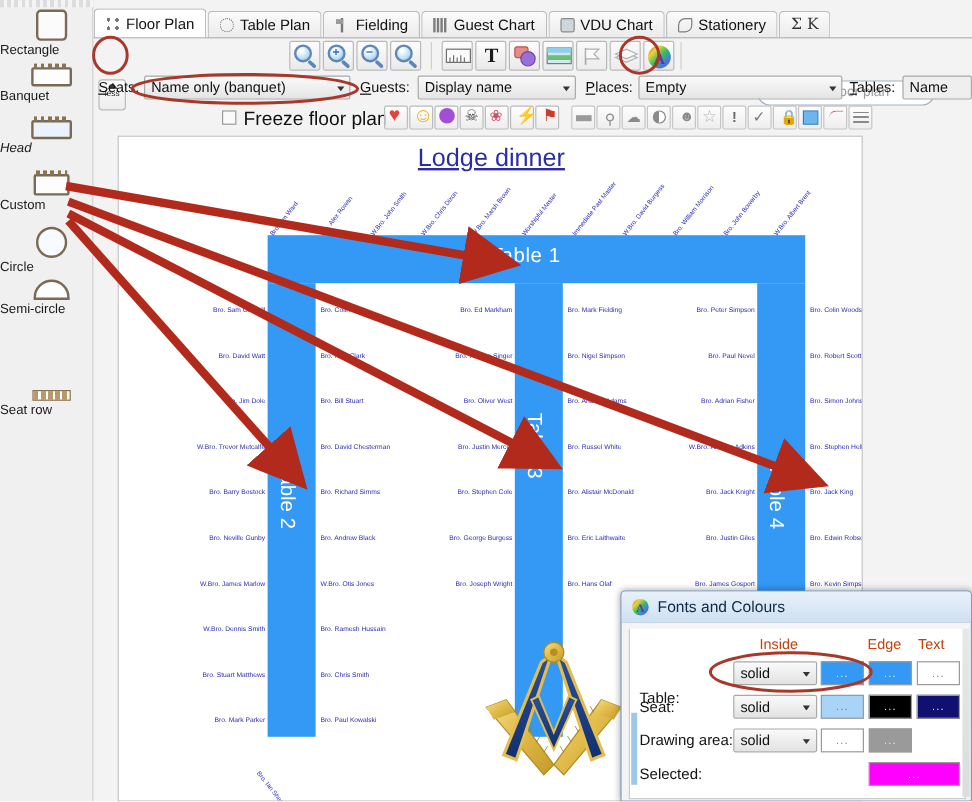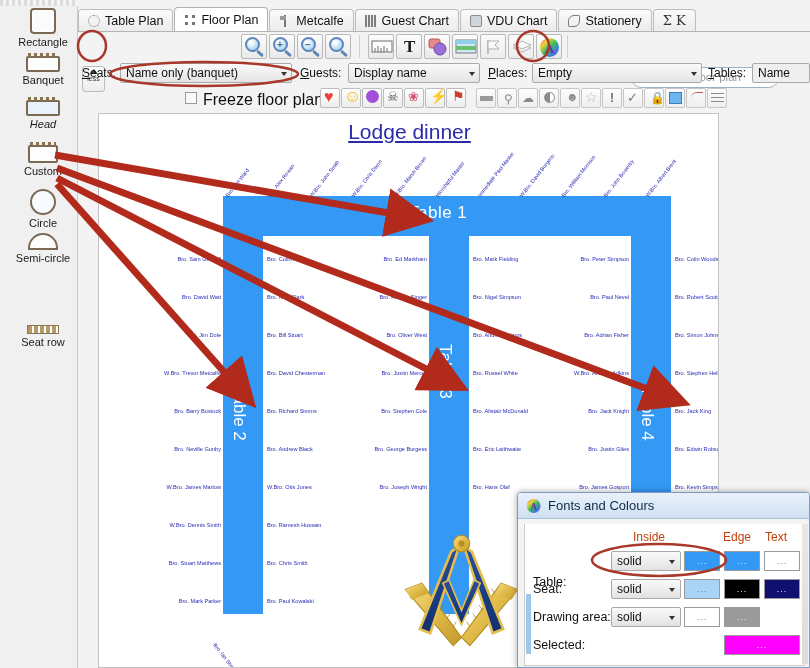--- a/index.html
+++ b/index.html
@@ -14,21 +14,21 @@
 
   
   #palette {
     position: absolute; left: 0; top: 0; width: 78px; height: 668px;
     background: #f0f0f0; border-right: 1px solid #c8c8c8;
   }
   #palette-top-strip {
     position:absolute; left:0; top:0; width:78px; height:6px;
     background: repeating-linear-gradient(90deg,#dcdcdc 0 3px,#f4f4f4 3px 6px);
   }
-  .pal-item { position: absolute; left: 0; width: 86px; text-align: center; }
+  .pal-item { position: absolute; left: 0; width: 86px; text-align: left; }
   .pal-icon { display:block; margin: 0 auto 2px auto; position: relative; }
   .pal-label { font-size: 11px; color: #1a1a1a; line-height: 12px; display:block; }
 
   
   .ic-rect-seats { width: 26px; height: 26px; border:2px solid #7a6a55; border-radius:4px;
      background:#fbfbfb; box-shadow: inset 0 0 0 1px #fff; }
   .ic-banquet { width: 34px; height: 16px; border:2px solid #7a6a55; background:#fdfdfd; border-radius:2px; }
   .ic-head { width: 34px; height: 16px; border:2px solid #7a6a55; background:#eaf2fb; border-radius:2px; }
   .ic-custom { width: 30px; height: 18px; border:2px solid #7a6a55; background:#fdfdfd; border-radius:2px; }
   .ic-circle { width: 26px; height: 26px; border:2px solid #7a6a55; border-radius:50%; background:#f7fbff; }
@@ -240,31 +240,31 @@
 
   <div class="pal-item" style="top:325px;">
     <span class="pal-icon ic-seatrow"></span>
     <span class="pal-label">Seat row</span>
   </div>
 </div>
 
 <div id="main">
 
   <div id="tabstrip">
+    <div class="tab active">
+      <span class="tab-ic ti-floorplan"></span>
+      <span>Floor Plan</span>
+    </div>
     <div class="tab">
       <span class="tab-ic ti-circle"></span>
       <span>Table Plan</span>
     </div>
-    <div class="tab active">
-      <span class="tab-ic ti-floorplan"></span>
-      <span>Floor Plan</span>
-    </div>
     <div class="tab">
       <span class="tab-ic ti-sch"></span>
-      <span>Metcalfe</span>
+      <span>Fielding</span>
     </div>
     <div class="tab">
       <span class="tab-ic ti-guestchart"></span>
       <span>Guest Chart</span>
     </div>
     <div class="tab">
       <span class="tab-ic ti-vdu"></span>
       <span>VDU Chart</span>
     </div>
     <div class="tab">

